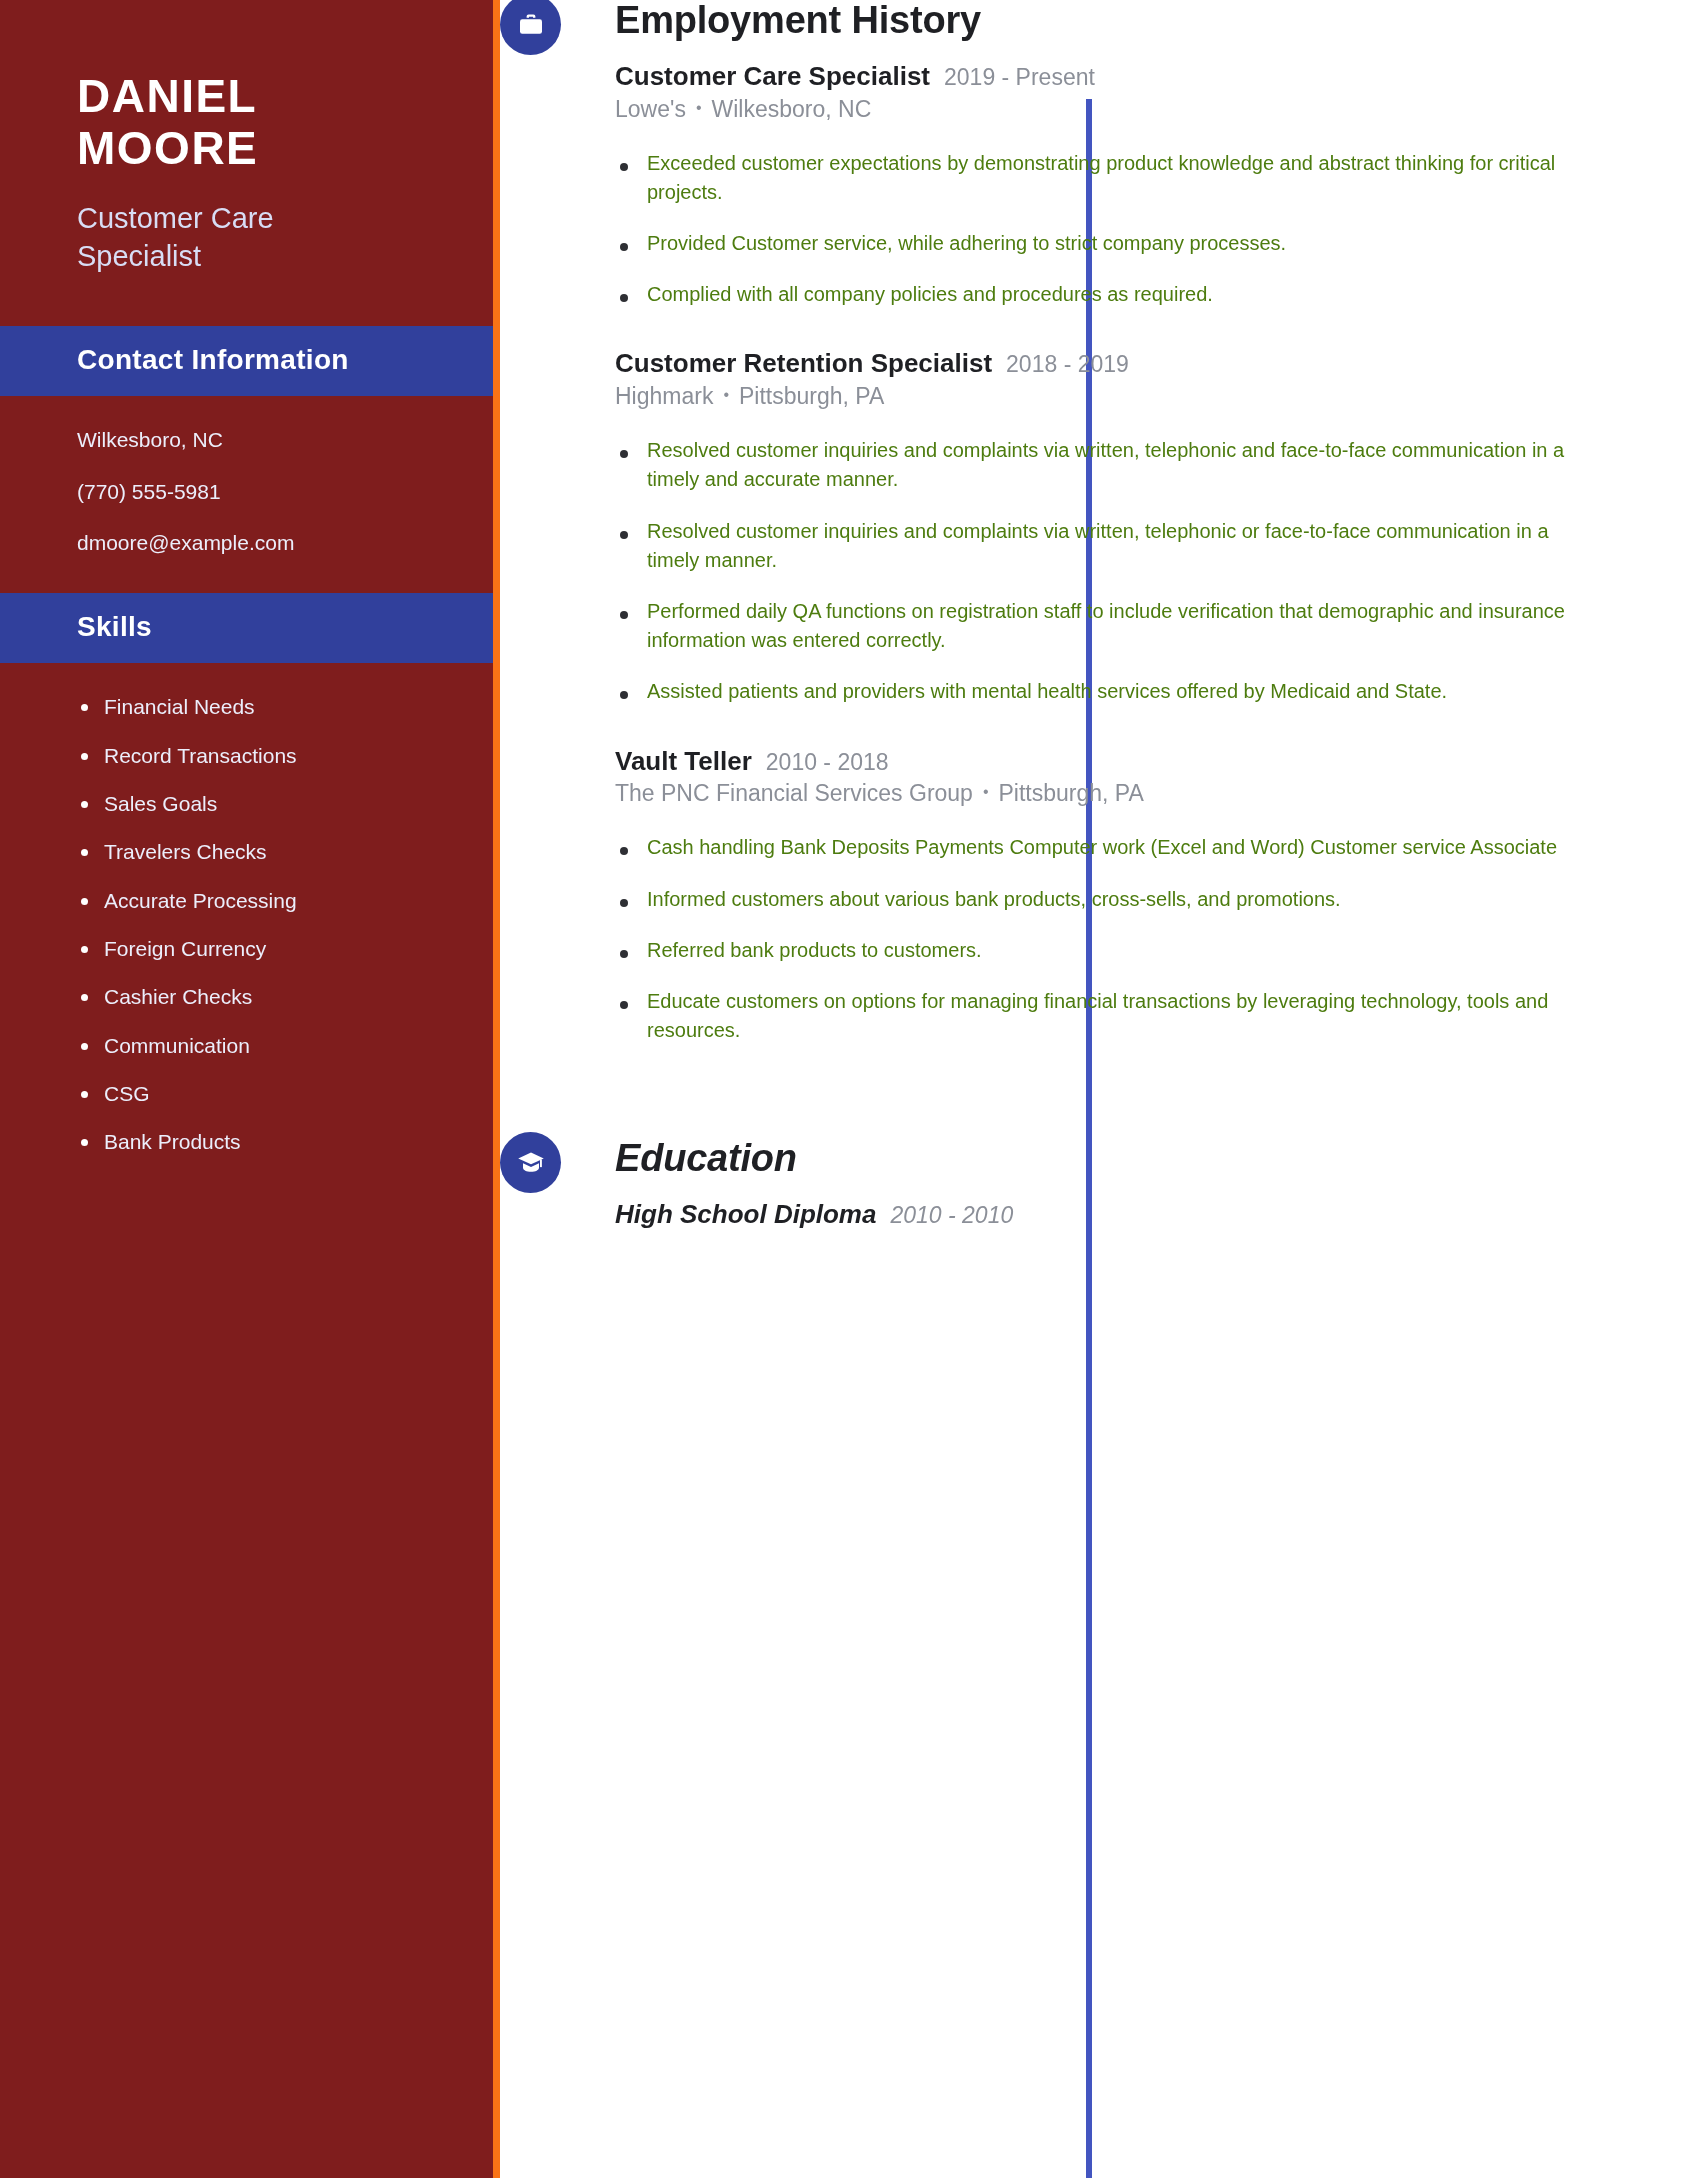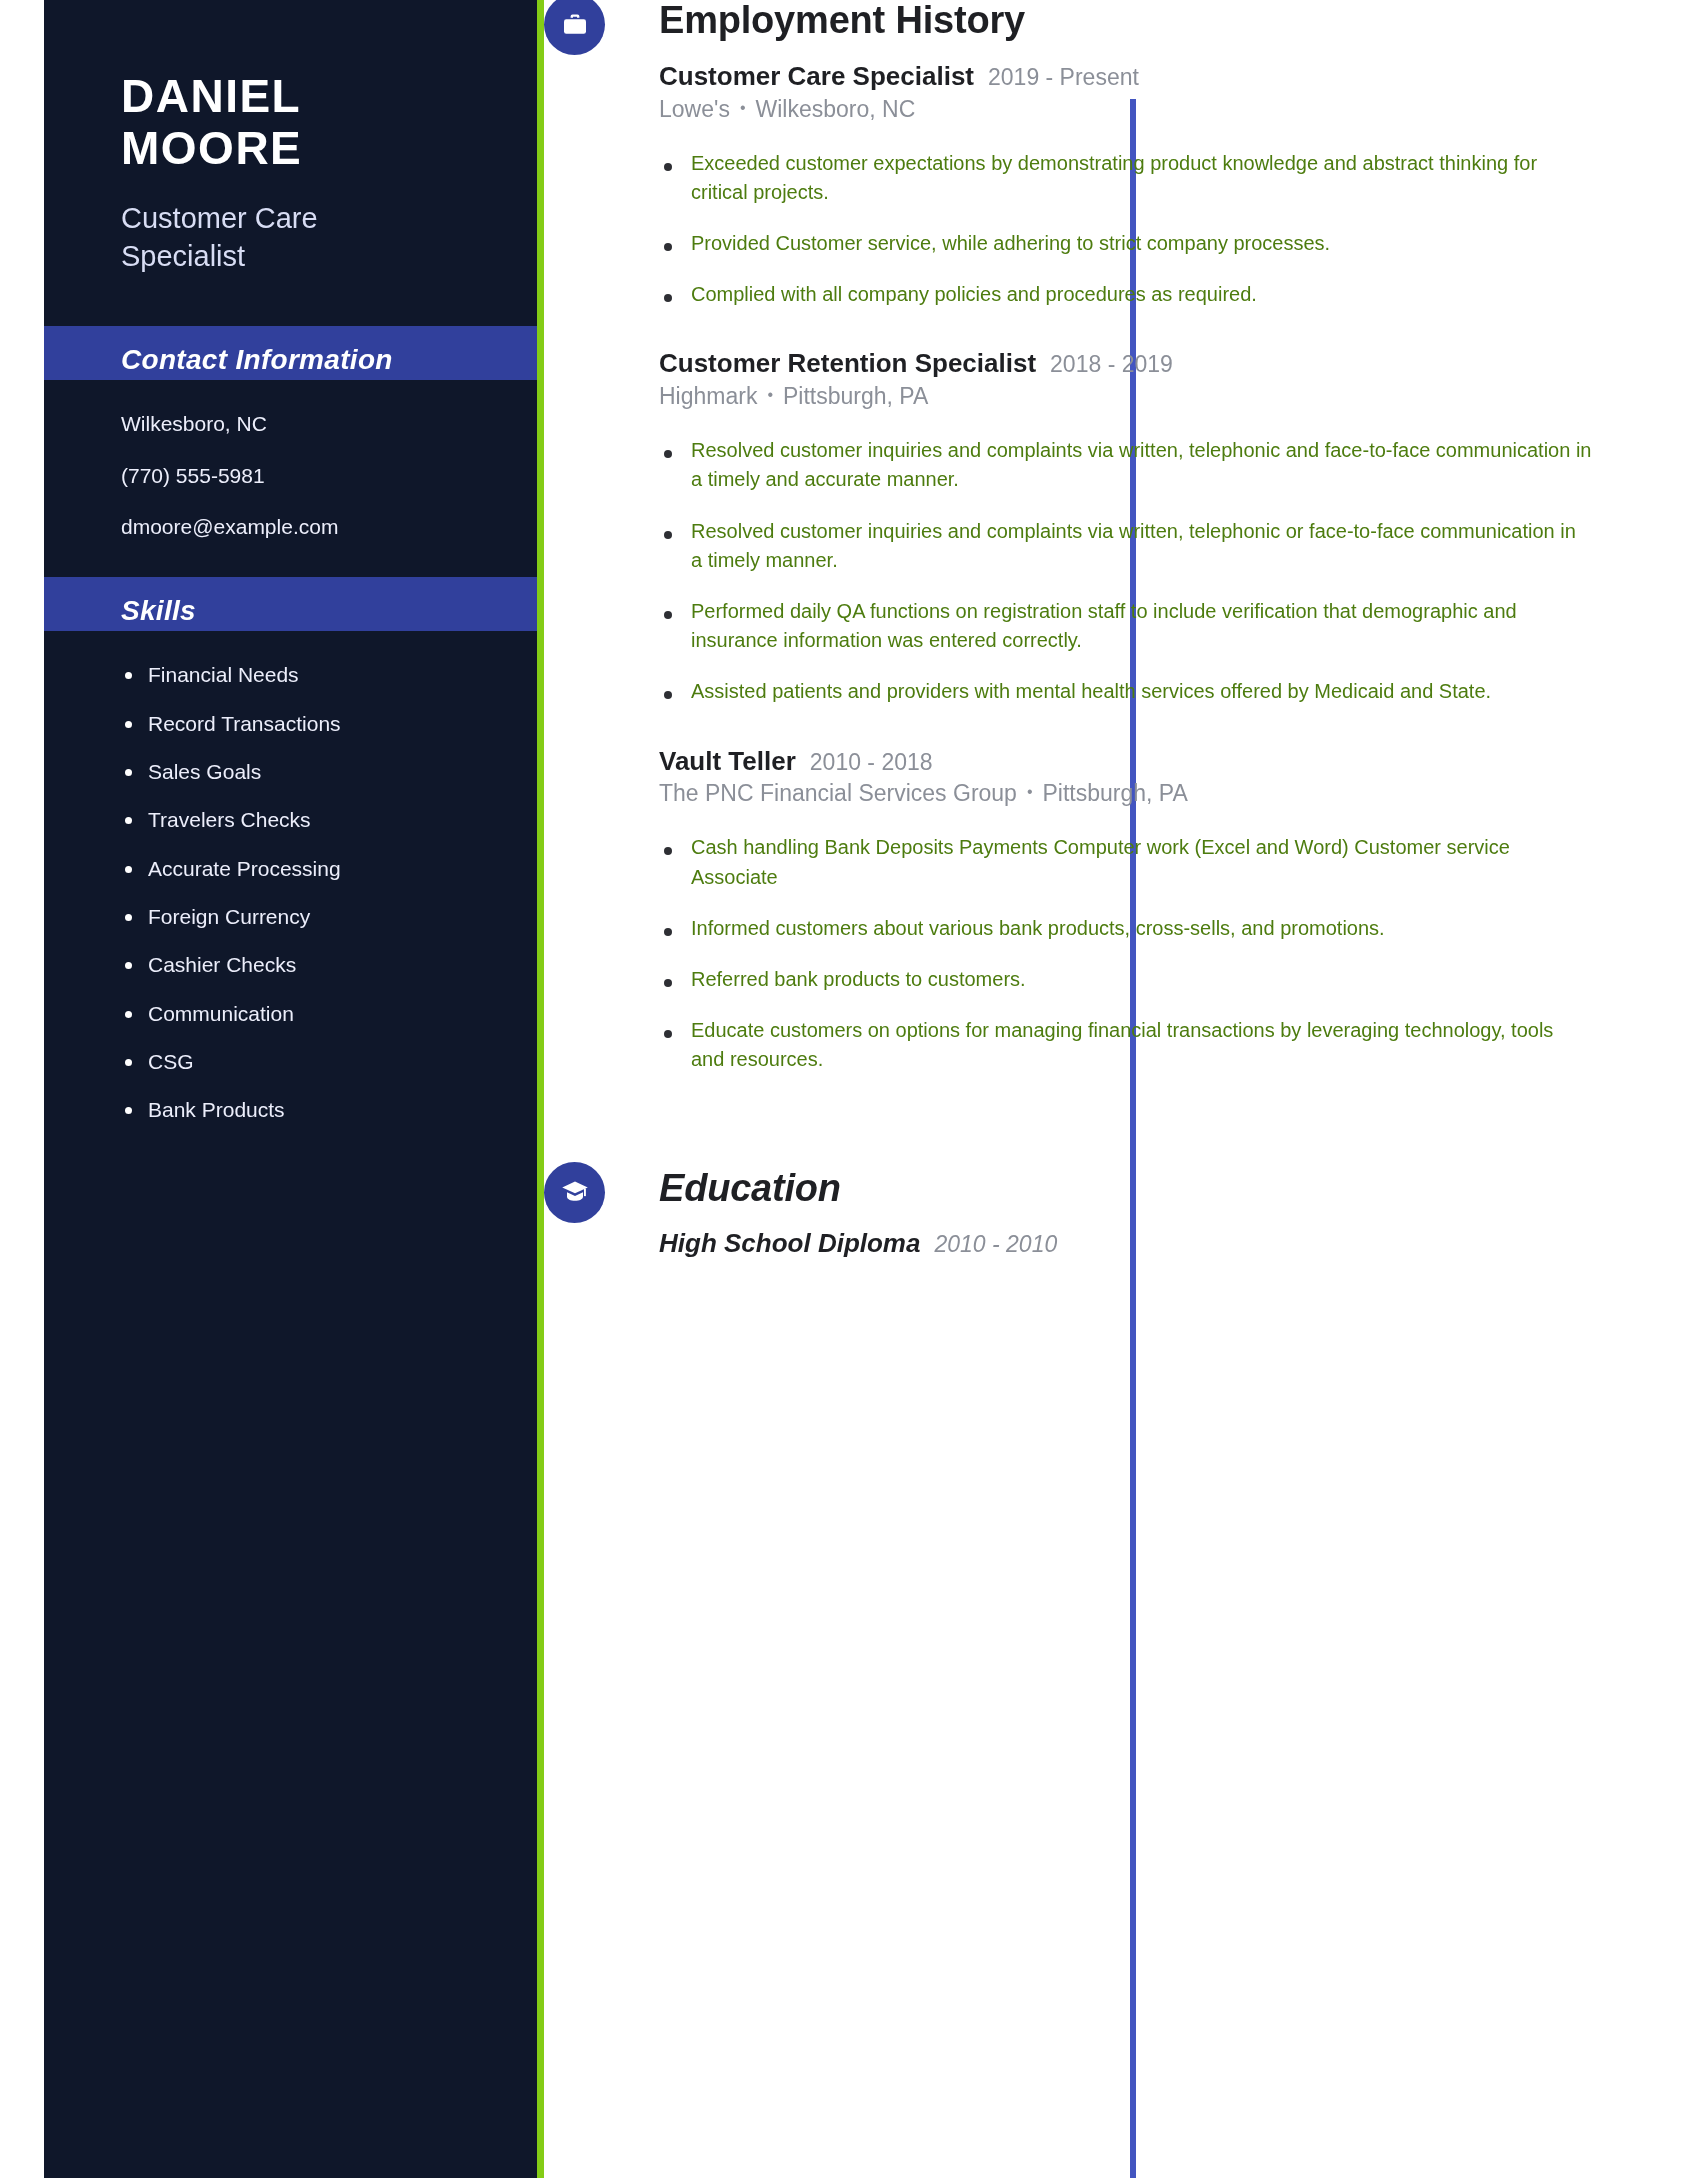--- a/index.html
+++ b/index.html
@@ -15,24 +15,23 @@
     height: 2178px;
     background: #ffffff;
     overflow: hidden;
     display: flex;
   }
 
   
   .sidebar {
     width: 500px;
     min-width: 500px;
-    background: #0f172a;
-    border-right: 7px solid #84cc16;
-    position: relative;
-    margin-left: 44px;
+    background: #7f1d1d;
+    border-right: 7px solid #f97316;
+    position: relative;
   }
   .name-block {
     padding: 71px 77px 51px 77px;
   }
   .name-line {
     font-size: 46px;
     font-weight: 700;
     letter-spacing: 1.5px;
     color: #ffffff;
     line-height: 1.12;
@@ -41,22 +40,21 @@
     margin-top: 26px;
     font-size: 29px;
     font-weight: 400;
     color: #d8ddf4;
     line-height: 1.3;
     max-width: 277px;
   }
 
   .sb-header {
     background: #31409c;
-    padding: 18px 77px 4px 77px;
-    font-style: italic;
+    padding: 18px 77px 20px 77px;
   }
   .sb-header h2 {
     font-size: 28px;
     font-weight: 700;
     color: #ffffff;
     letter-spacing: 0.3px;
   }
   .sb-body {
     padding: 30px 77px 36px 77px;
   }

